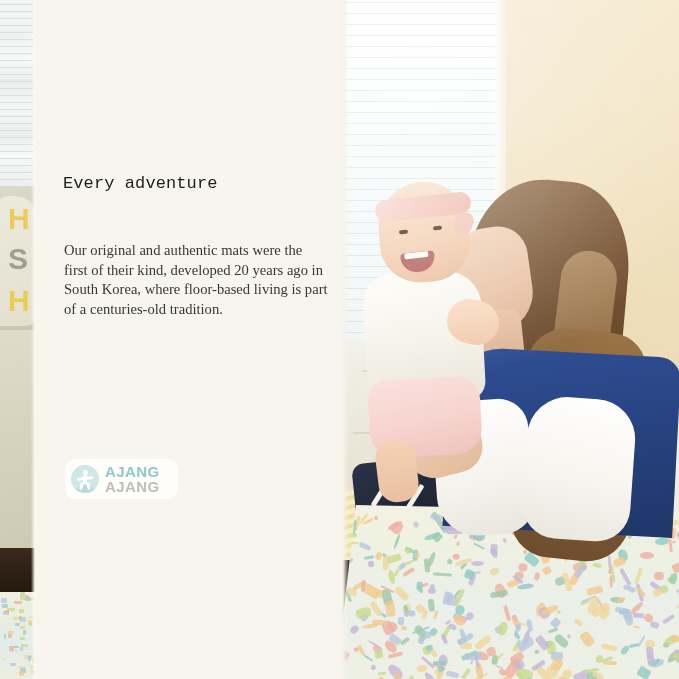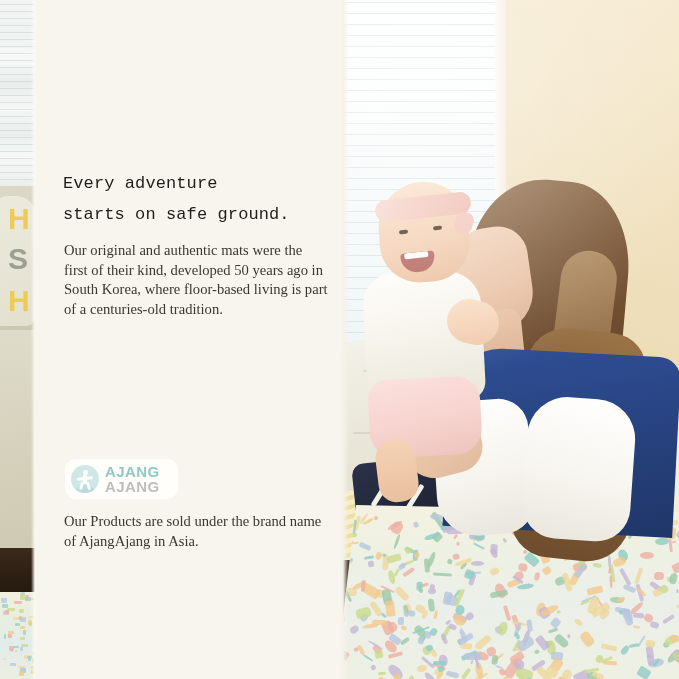--- a/index.html
+++ b/index.html
@@ -492,42 +492,40 @@
         <span class="ls-matdot" style="left: 8.85303px; top: 54.1681px; width: 5.34099px; height: 4.56624px; background: rgb(231, 180, 166);"></span>
       </div>
     <div class="ls-edge"></div>
   </div>
 
   <div class="panel">
 
 
     <div class="headline">
       <div>Every adventure</div>
-      <div>starts on safe ground.</div>
     </div>
 
-    <div class="para para-1">Our original and authentic mats were the first of their kind, developed 50 years ago in South Korea, where floor-based living is part of a centuries-old tradition.</div>
+    <div class="para para-1">Our original and authentic mats were the first of their kind, developed 20 years ago in South Korea, where floor-based living is part of a centuries-old tradition.</div>
 
 
     <div class="ajang-badge">
       <div class="ajang-mark">
         <span class="fig-base"></span>
         <span class="fig-head"></span>
         <span class="fig-body"></span>
         <span class="fig-arm"></span>
         <span class="fig-legL"></span>
         <span class="fig-legR"></span>
       </div>
       <div class="ajang-words">
         <span class="ajang-w ajang-w1">AJANG</span>
         <span class="ajang-w ajang-w2">AJANG</span>
       </div>
     </div>
 
-    <div class="para para-3">Our Products are sold under the brand name of AjangAjang in Asia.</div>
 
     <div class="panel-edge"></div>
   </div>
 
   <div class="photo">
     <div class="ph-wall"></div>
     <div class="ph-window">
         <span class="ph-blind" style="top: 6px;"></span>
         <span class="ph-blind" style="top: 17px;"></span>
         <span class="ph-blind" style="top: 28px;"></span>

